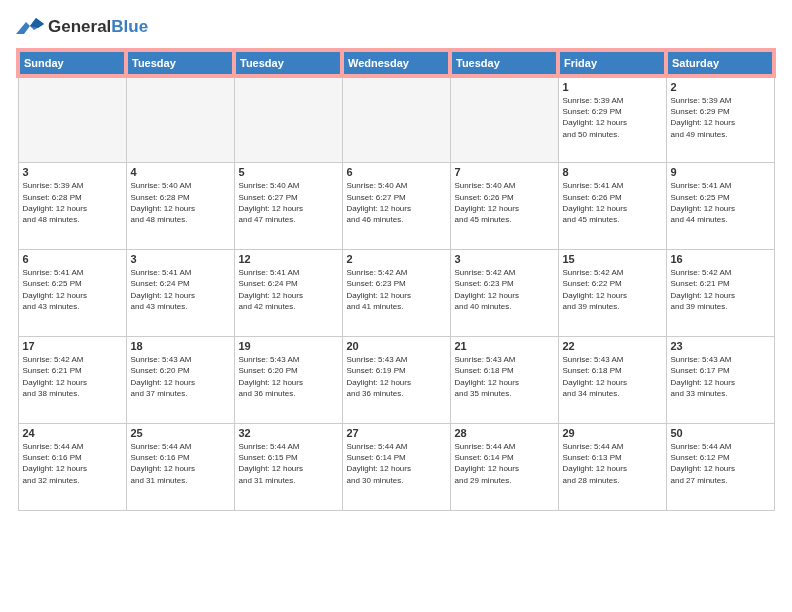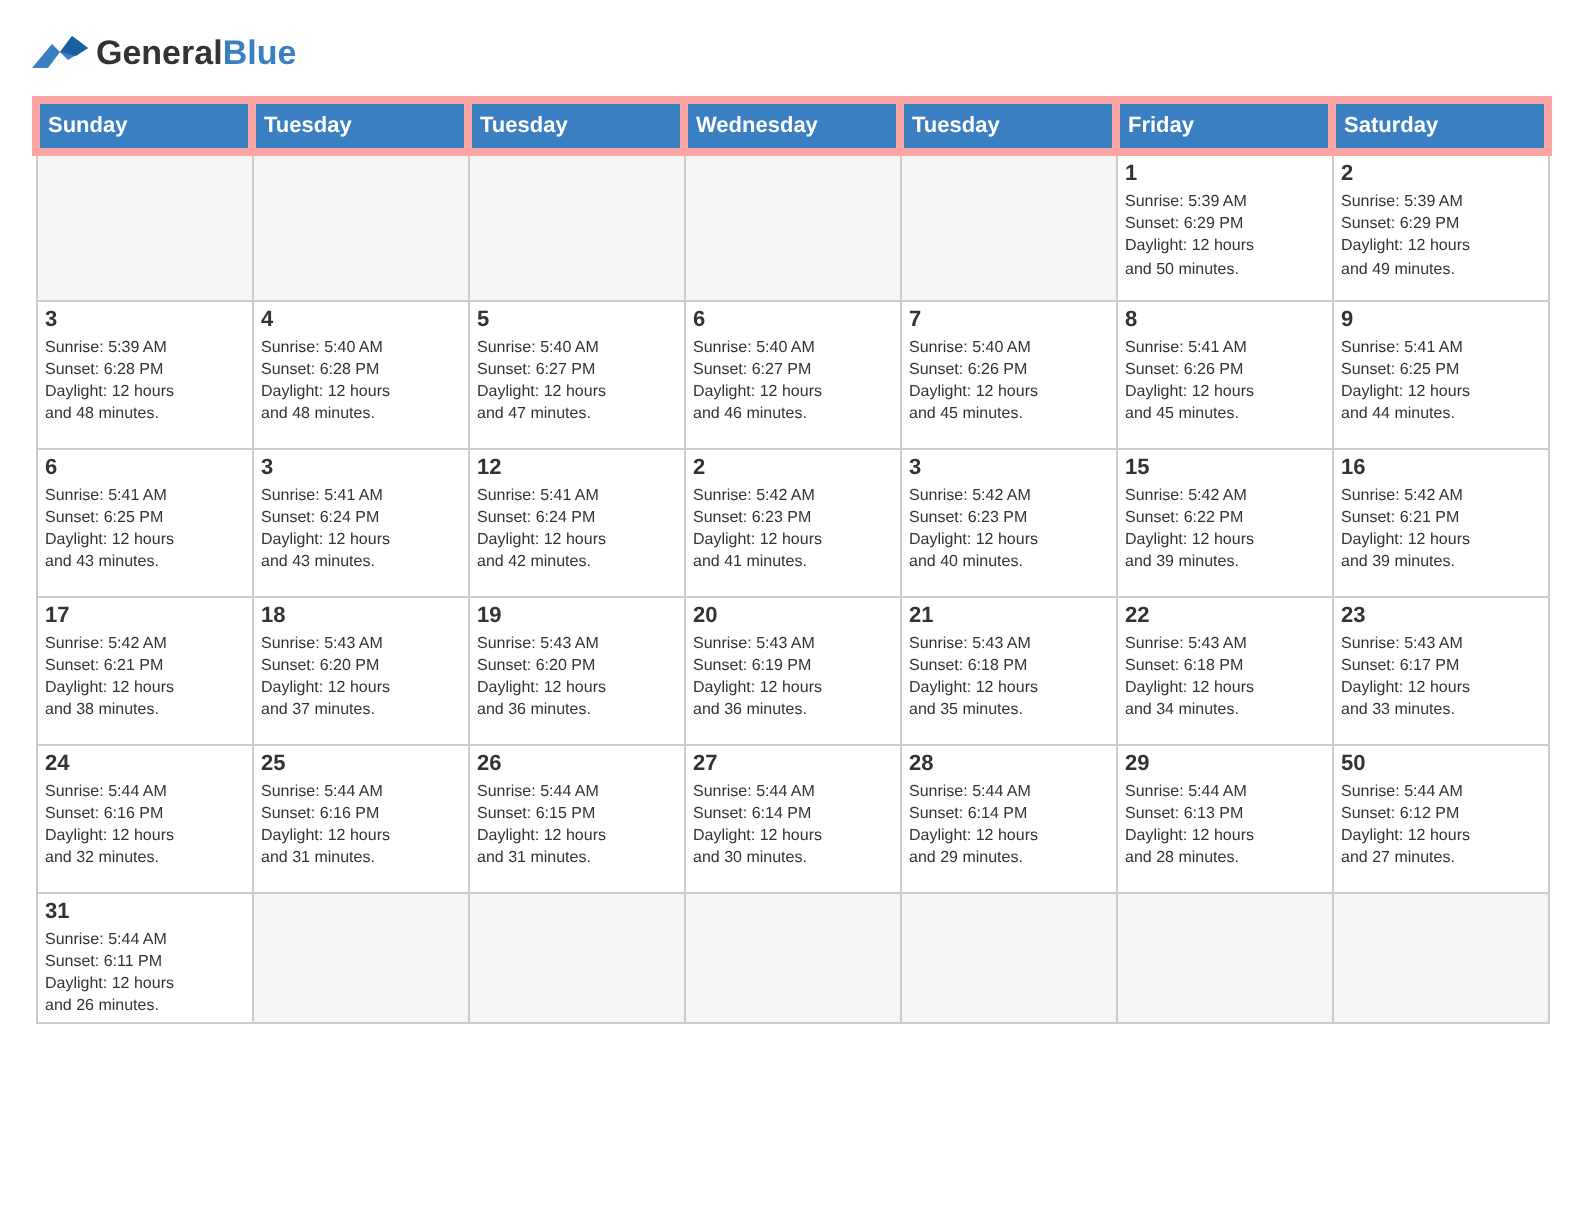--- a/index.html
+++ b/index.html
@@ -305,21 +305,21 @@
 and 32 minutes.</div>
           </td>
           <td>
             <span class="day-number">25</span>
             <div class="day-info" style="white-space: pre-line;">Sunrise: 5:44 AM
 Sunset: 6:16 PM
 Daylight: 12 hours
 and 31 minutes.</div>
           </td>
           <td>
-            <span class="day-number">26</span>
+            <span class="day-number">32</span>
             <div class="day-info" style="white-space: pre-line;">Sunrise: 5:44 AM
 Sunset: 6:15 PM
 Daylight: 12 hours
 and 31 minutes.</div>
           </td>
           <td>
             <span class="day-number">27</span>
             <div class="day-info" style="white-space: pre-line;">Sunrise: 5:44 AM
 Sunset: 6:14 PM
 Daylight: 12 hours
@@ -339,31 +339,16 @@
 Daylight: 12 hours
 and 28 minutes.</div>
           </td>
           <td>
             <span class="day-number">50</span>
             <div class="day-info" style="white-space: pre-line;">Sunrise: 5:44 AM
 Sunset: 6:12 PM
 Daylight: 12 hours
 and 27 minutes.</div>
           </td>
-        </tr>
-        <tr class="last-week-row">
-          <td>
-            <span class="day-number">31</span>
-            <div class="day-info" style="white-space: pre-line;">Sunrise: 5:44 AM
-Sunset: 6:11 PM
-Daylight: 12 hours
-and 26 minutes.</div>
-          </td>
-          <td class="empty"></td>
-          <td class="empty"></td>
-          <td class="empty"></td>
-          <td class="empty"></td>
-          <td class="empty"></td>
-          <td class="empty"></td>
         </tr>
       </tbody>
   </table>
 </div>
 
 </body></html>

